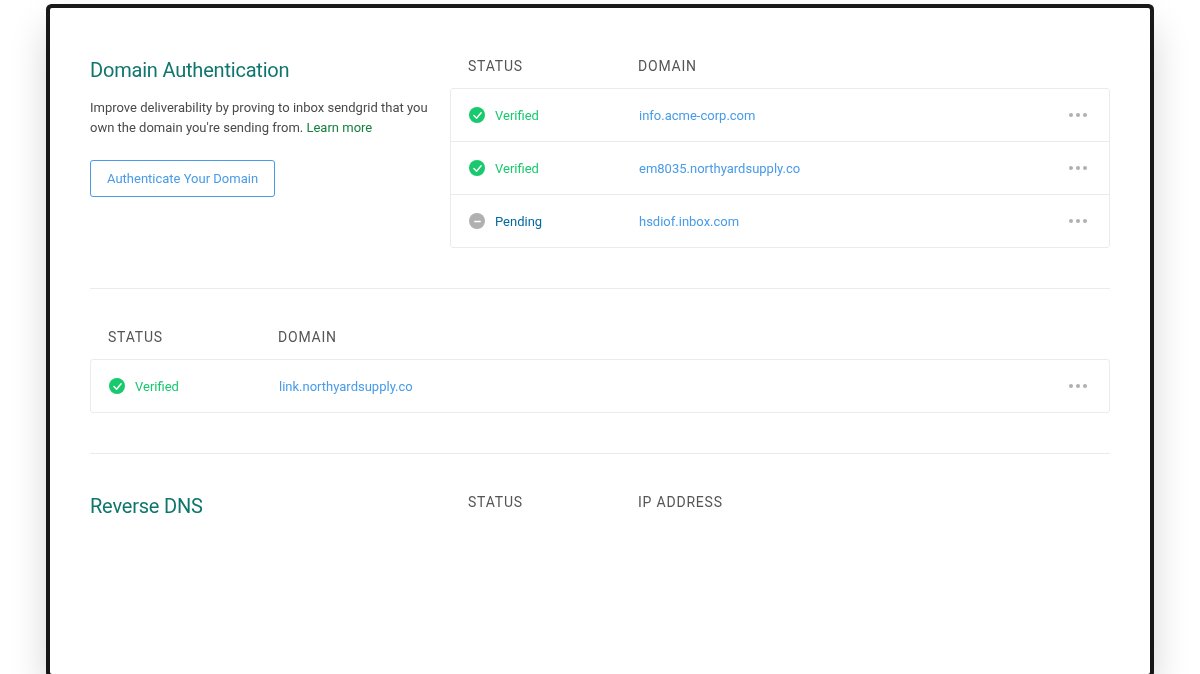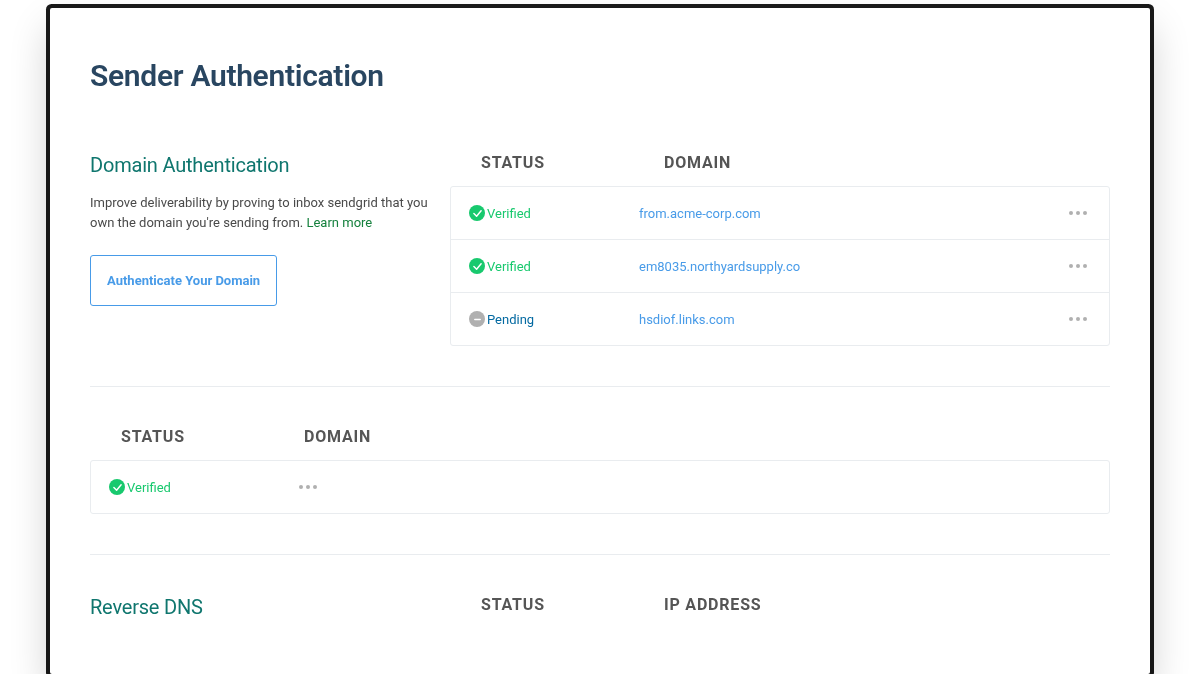--- a/index.html
+++ b/index.html
@@ -57,64 +57,62 @@
       color: #4a4a4a;
       margin-bottom: 22px;
     }
     .section-desc a {
       color: #15803d;
       text-decoration: none;
       cursor: pointer;
     }
     .btn {
       display: inline-block;
-      padding: 17px 16px;
+      padding: 10px 16px;
       border: 1px solid #489be8;
       color: #489be8;
       background: #fff;
       border-radius: 3px;
       font-size: 13px;
       cursor: pointer;
       font-family: inherit;
-      font-weight: bold;
     }
     .section-right {
       flex: 1;
     }
     .table-header {
       display: flex;
       padding: 0 18px 14px 18px;
     }
     .col-status { width: 170px; }
     .col-domain { flex: 1; }
     .col-actions { width: 42px; }
     .th {
-      font-size: 16px;
-      font-weight: 700;
+      font-size: 14px;
+      font-weight: 400;
       letter-spacing: 0.8px;
       color: #555;
       text-transform: uppercase;
-      margin-left: 13px;
     }
     .table-body {
       border: 1px solid #e9ecef;
       border-radius: 3px;
     }
     .row {
       display: flex;
       align-items: center;
       padding: 18px 18px;
       border-bottom: 1px solid #e9ecef;
     }
     .row:last-child { border-bottom: none; }
     .status-cell {
       width: 170px;
       display: flex;
       align-items: center;
-      gap: 2px;
+      gap: 10px;
       font-size: 13px;
     }
     .status-icon {
       width: 16px;
       height: 16px;
       border-radius: 50%;
       display: flex;
       align-items: center;
       justify-content: center;
       flex-shrink: 0;
@@ -149,21 +147,20 @@
       height: 4px;
       background: #b0b0b0;
       border-radius: 50%;
     }
   </style>
 </head>
 <body>
 
 <div class="outer-shadow">
 
-  <h1 class="page-title">Sender Authentication</h1>
 
   <div class="section">
     <div class="section-left">
       <h2 class="section-title">Domain Authentication</h2>
       <p class="section-desc">
         <span>Improve deliverability by proving to inbox sendgrid that you own the domain you're sending from.</span>
         <a>Learn more</a>
       </p>
       <button class="btn">Authenticate Your Domain</button>
     </div>
@@ -178,21 +175,21 @@
         <div class="row">
           <div class="status-cell">
             <span class="status-icon verified">
               <svg viewBox="0 0 10 10">
                   <path d="M1 5 L4 8 L9 2" stroke="#fff" stroke-width="1.6" fill="none" stroke-linecap="round" stroke-linejoin="round"></path>
                 </svg>
             </span>
             <span class="status-text verified">Verified</span>
           </div>
           <div class="domain-cell">
-            <a>from.acme-corp.com</a>
+            <a>info.acme-corp.com</a>
           </div>
           <div class="actions-cell">
             <div class="more-btn">
                 <span></span>
                 <span></span>
                 <span></span>
               </div>
           </div>
         </div>
 
@@ -220,21 +217,21 @@
         <div class="row">
           <div class="status-cell">
             <span class="status-icon pending">
               <svg viewBox="0 0 10 10">
                   <line x1="2" y1="5" x2="8" y2="5" stroke="#fff" stroke-width="1.6" stroke-linecap="round"></line>
                 </svg>
             </span>
             <span class="status-text pending">Pending</span>
           </div>
           <div class="domain-cell">
-            <a>hsdiof.links.com</a>
+            <a>hsdiof.inbox.com</a>
           </div>
           <div class="actions-cell">
             <div class="more-btn">
                 <span></span>
                 <span></span>
                 <span></span>
               </div>
           </div>
         </div>
 
@@ -252,20 +249,23 @@
       <div class="table-body">
         <div class="row">
           <div class="status-cell">
             <span class="status-icon verified">
               <svg viewBox="0 0 10 10">
                   <path d="M1 5 L4 8 L9 2" stroke="#fff" stroke-width="1.6" fill="none" stroke-linecap="round" stroke-linejoin="round"></path>
                 </svg>
             </span>
             <span class="status-text verified">Verified</span>
           </div>
+          <div class="domain-cell">
+            <a>link.northyardsupply.co</a>
+          </div>
           <div class="actions-cell">
             <div class="more-btn">
                 <span></span>
                 <span></span>
                 <span></span>
               </div>
           </div>
         </div>
       </div>
     </div>

